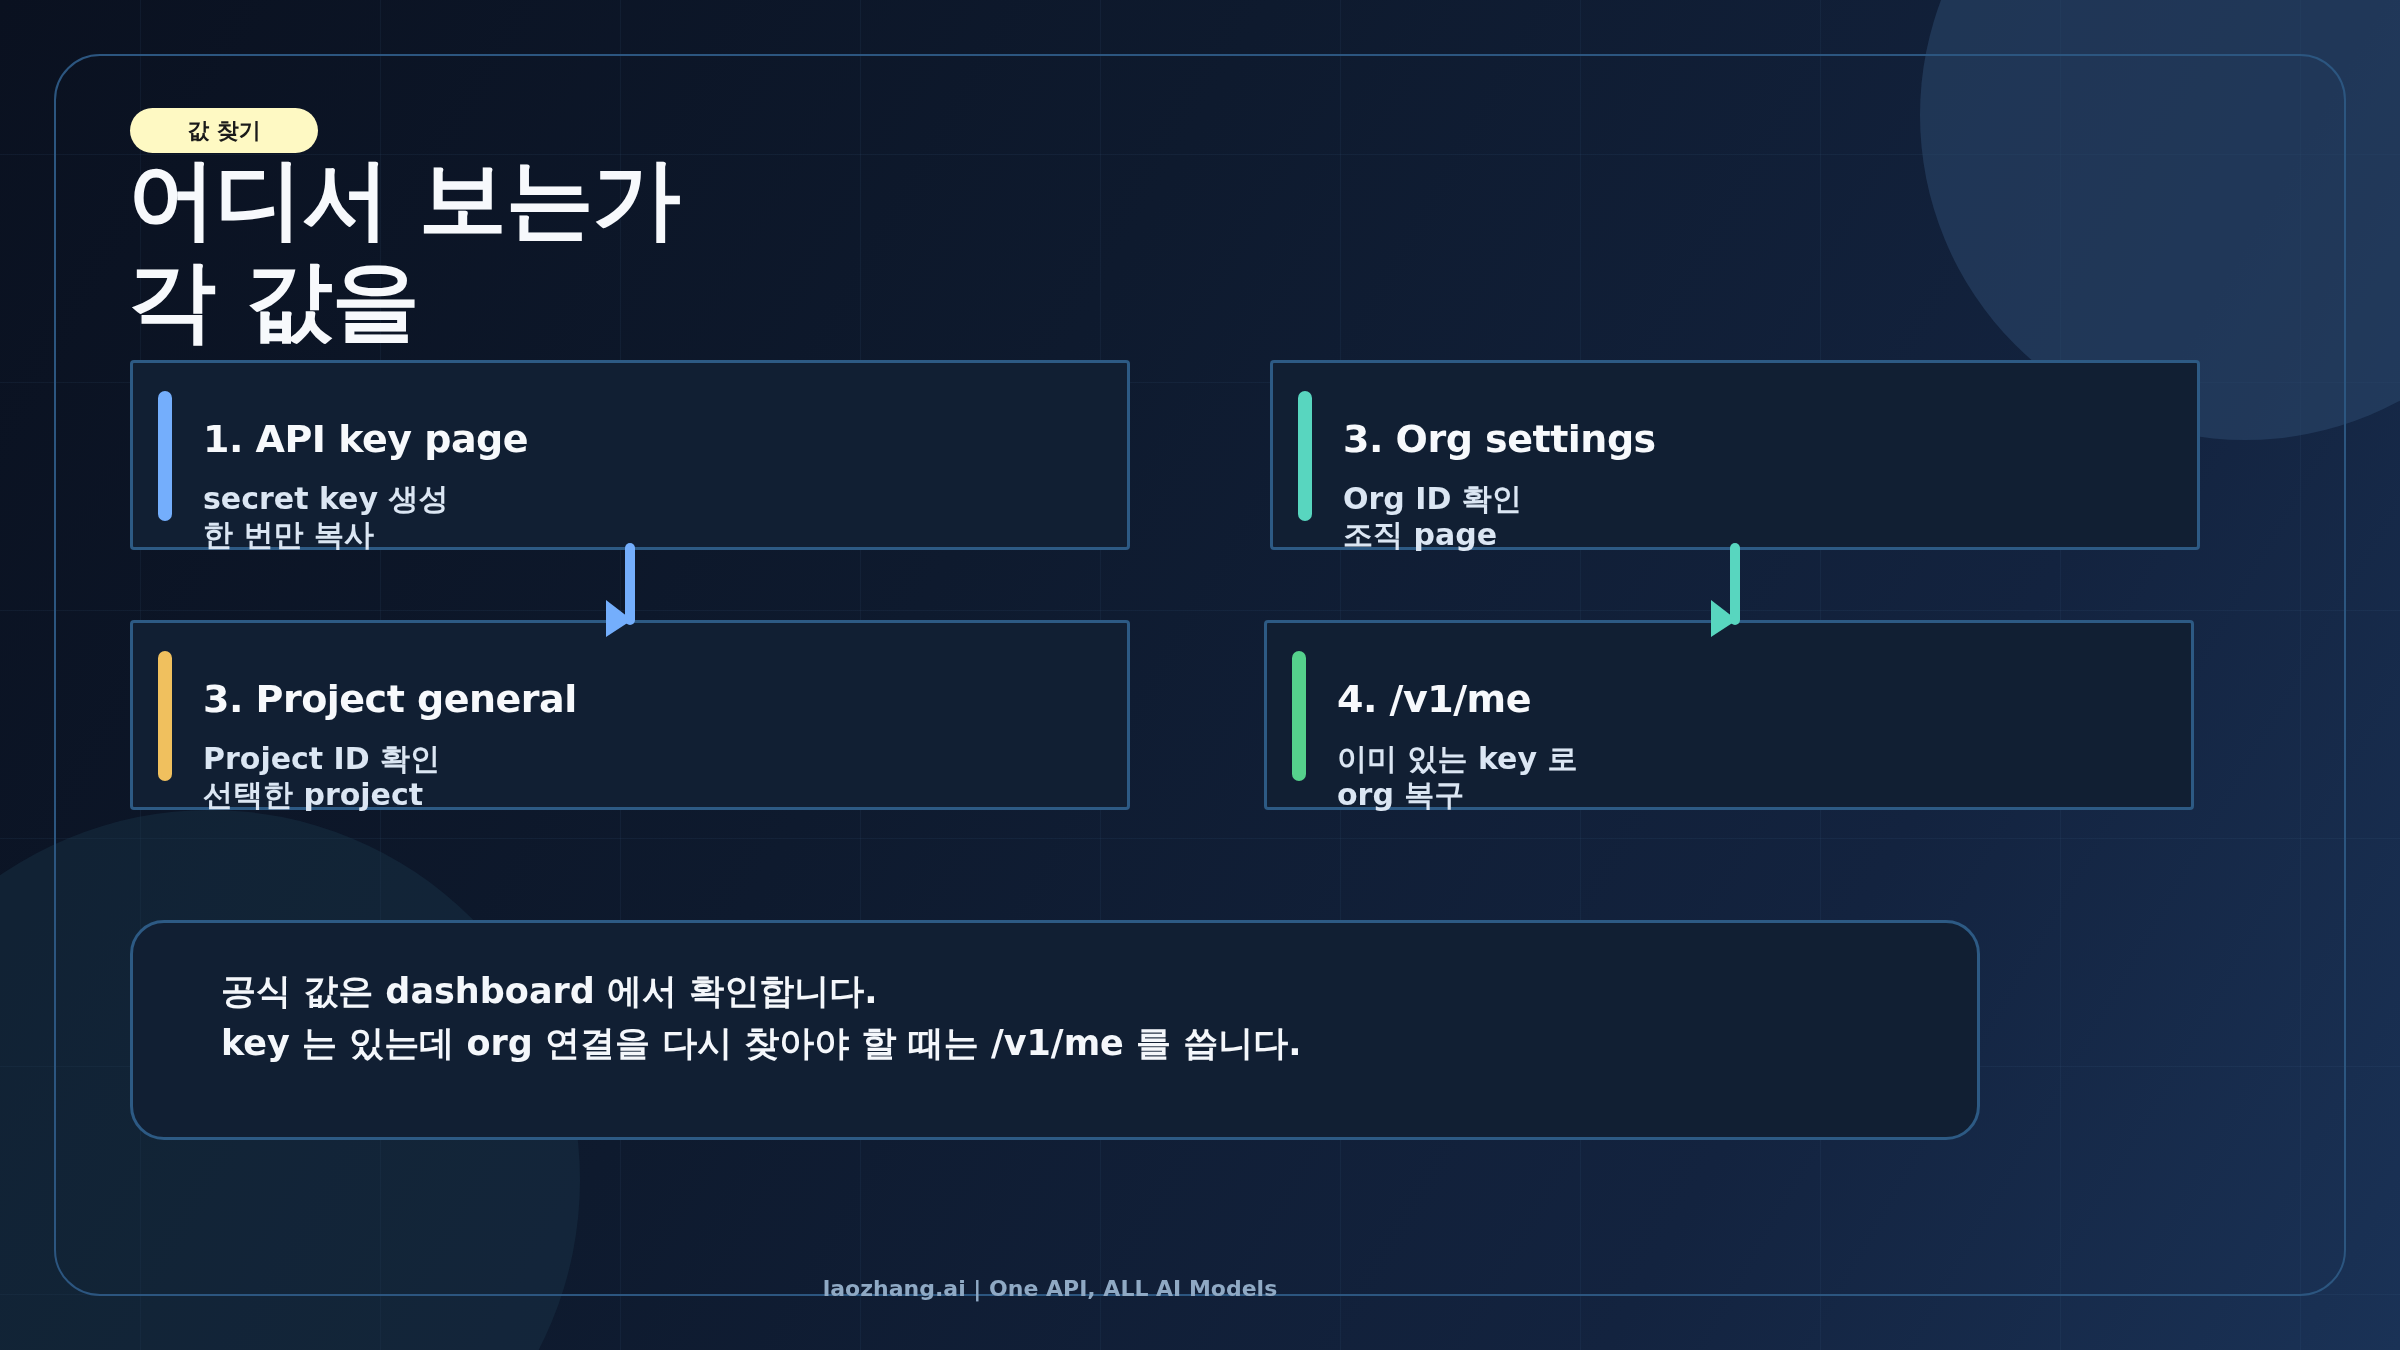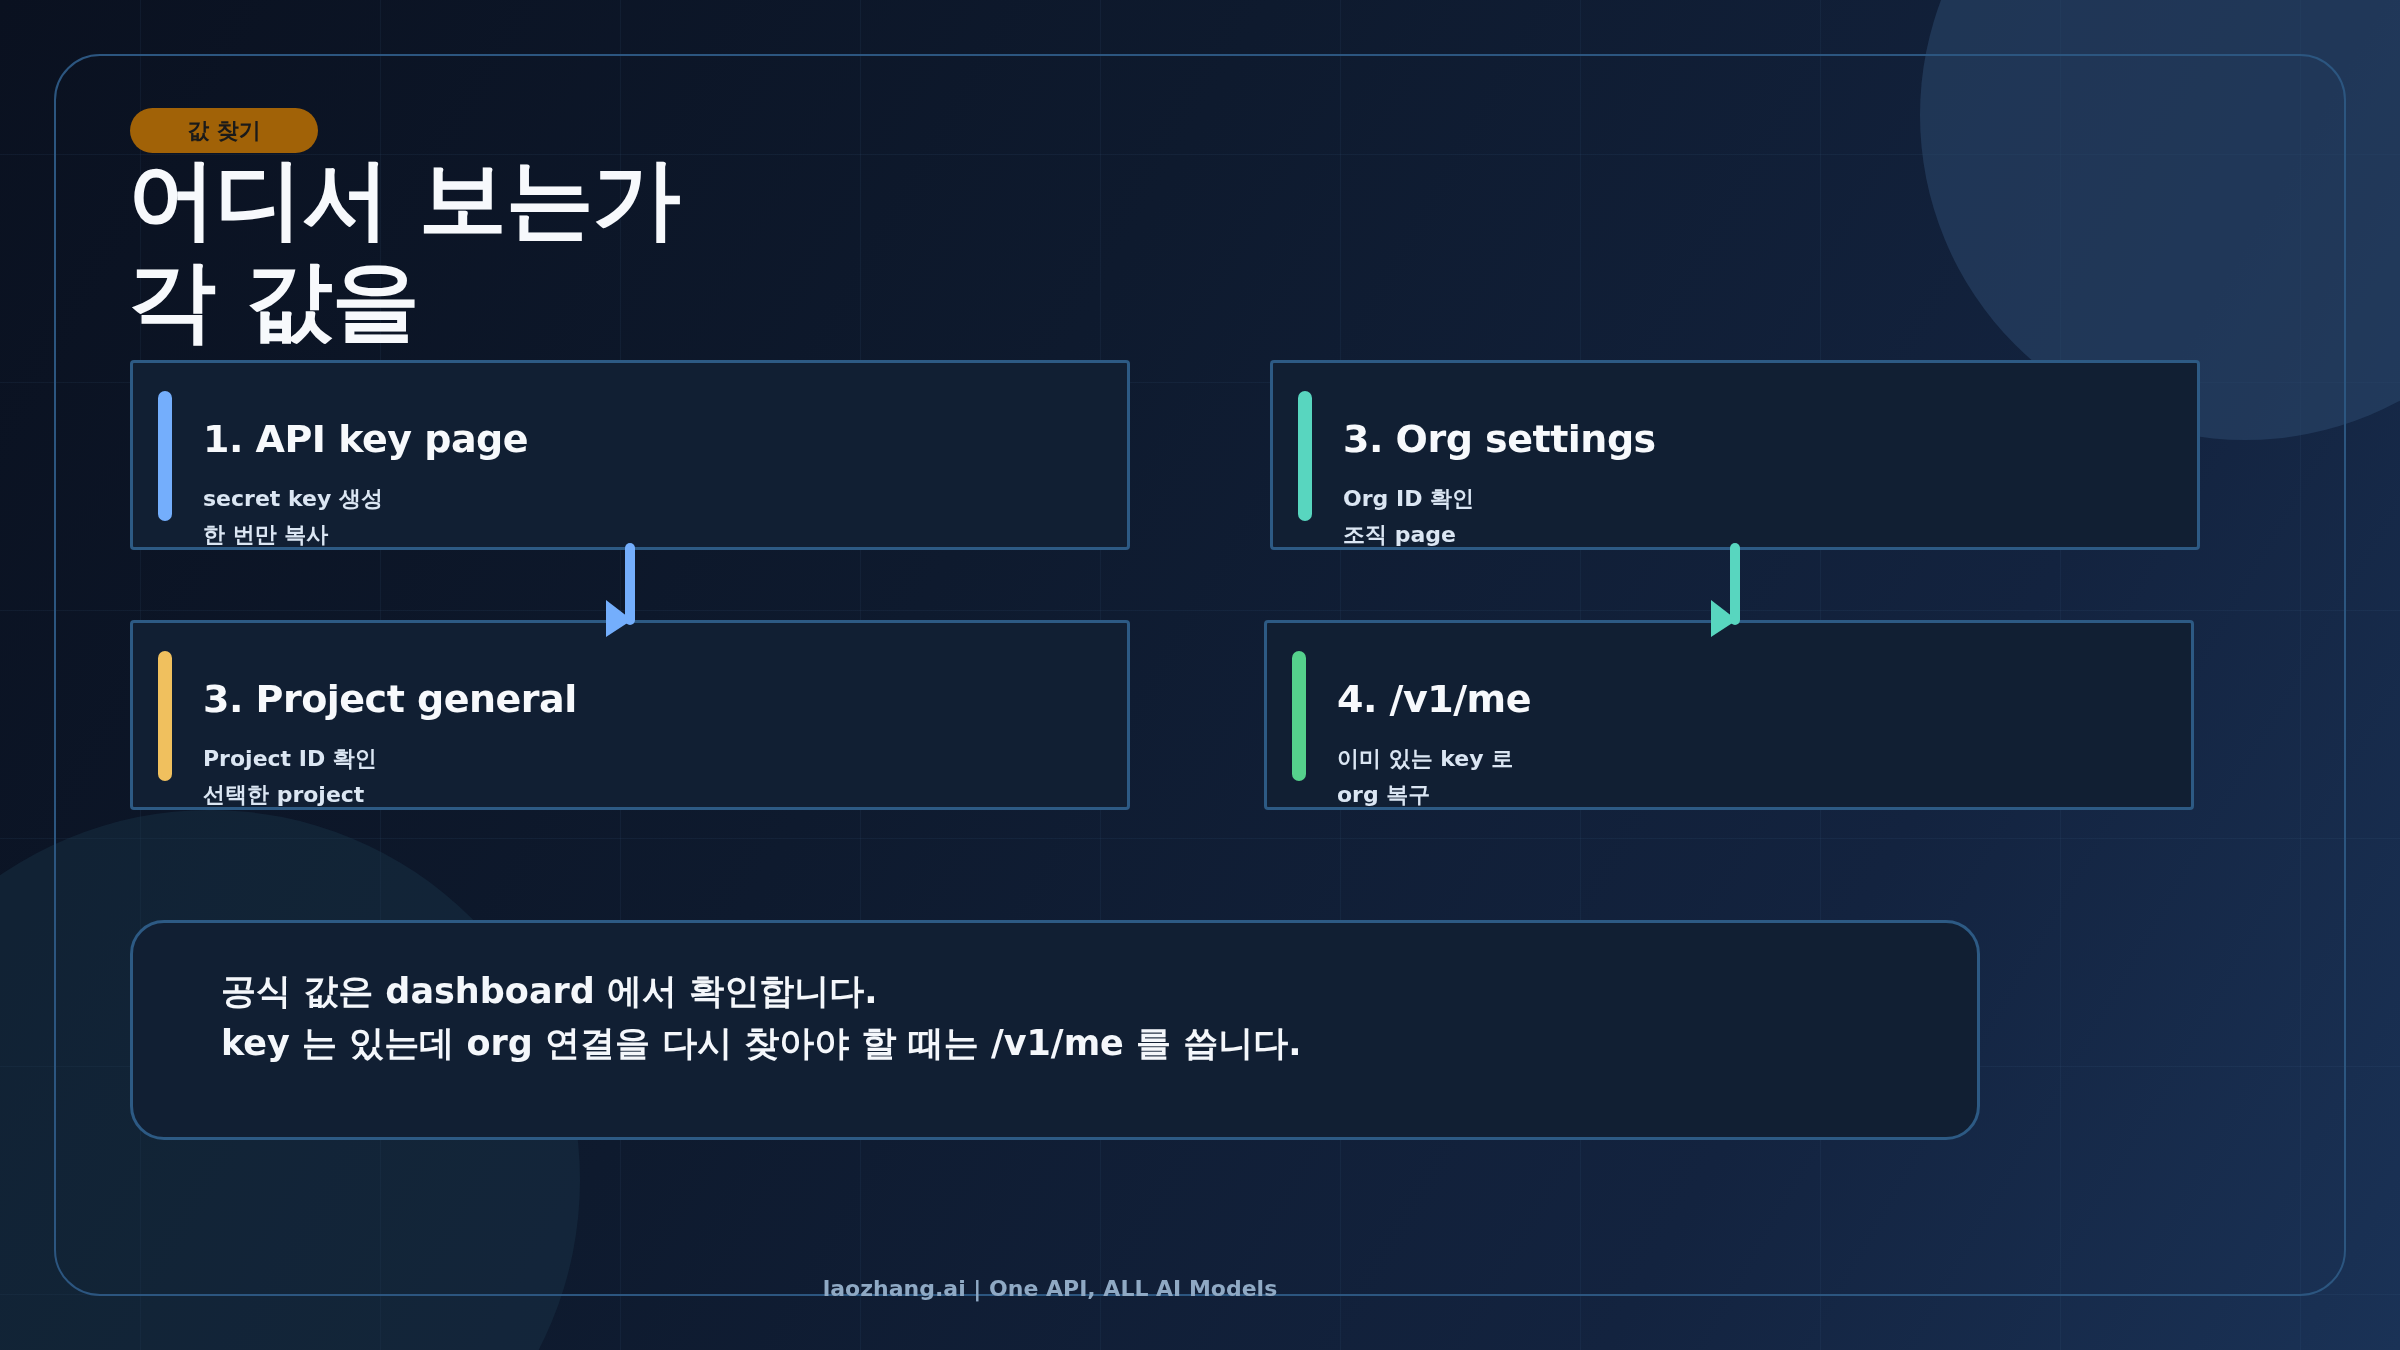--- a/index.html
+++ b/index.html
@@ -24,41 +24,41 @@
   .circle-bl {
     position:absolute; left:-160px; top:810px; width:740px; height:740px; border-radius:50%;
     background: rgba(30,60,80,0.35);
   }
   .frame {
     position:absolute; left:54px; top:54px; width:2292px; height:1242px;
     border:2px solid #2c5680; border-radius:46px; box-sizing:border-box;
   }
   .badge {
     position:absolute; left:130px; top:108px; width:188px; height:45px;
-    background:#a16207; border-radius:23px; color:#1a1a1a;
+    background:#fef9c3; border-radius:23px; color:#1a1a1a;
     font-size:22px; font-weight:bold; display:flex; align-items:center; justify-content:center;
   }
   .title {
     position:absolute; left:128px; top:148px; margin:0;
     font-size:88px; font-weight:bold; line-height:102px; color:#f7f9fc; letter-spacing:-1px;
   }
   .title span { display:block; }
   .card {
     position:absolute; height:190px; box-sizing:border-box;
     background:#111f33; border:3px solid #2d5a84; border-radius:4px;
   }
   .card .bar {
     position:absolute; left:25px; top:28px; width:14px; height:130px; border-radius:7px;
   }
   .card .ctitle {
     position:absolute; left:70px; top:54px; font-size:38px; font-weight:bold; color:#f7f9fc;
     white-space:nowrap; letter-spacing:-0.5px;
   }
   .card .sub {
-    position:absolute; left:70px; top:118px; font-size:22px; font-weight:bold; color:#dbe6f3;
+    position:absolute; left:70px; top:118px; font-size:30px; font-weight:bold; color:#dbe6f3;
     line-height:36px; white-space:nowrap;
   }
   .card .sub span { display:block; }
   .arrow { position:absolute; width:40px; height:100px; }
   .note {
     position:absolute; left:130px; top:920px; width:1850px; height:220px; box-sizing:border-box;
     background:#111f33; border:3px solid #2d5a84; border-radius:34px;
   }
   .note .lines {
     position:absolute; left:88px; top:42px; font-size:35px; font-weight:bold; line-height:52px; color:#f4f7fb;

